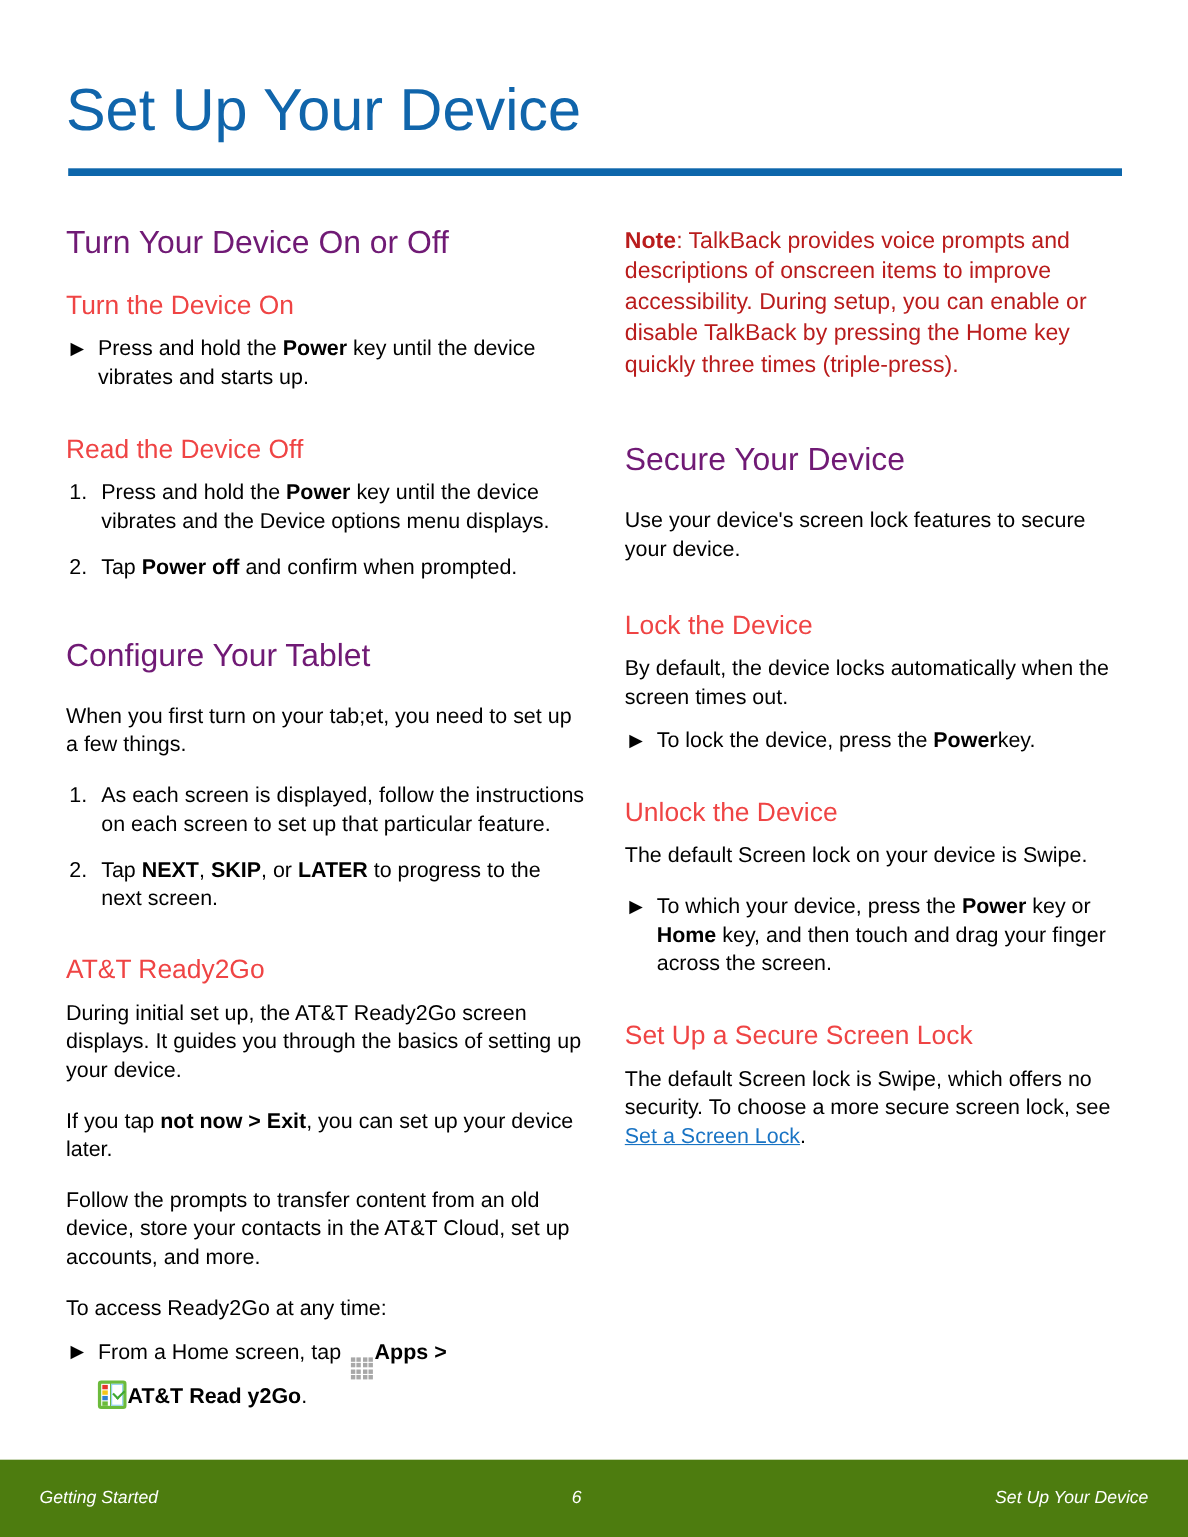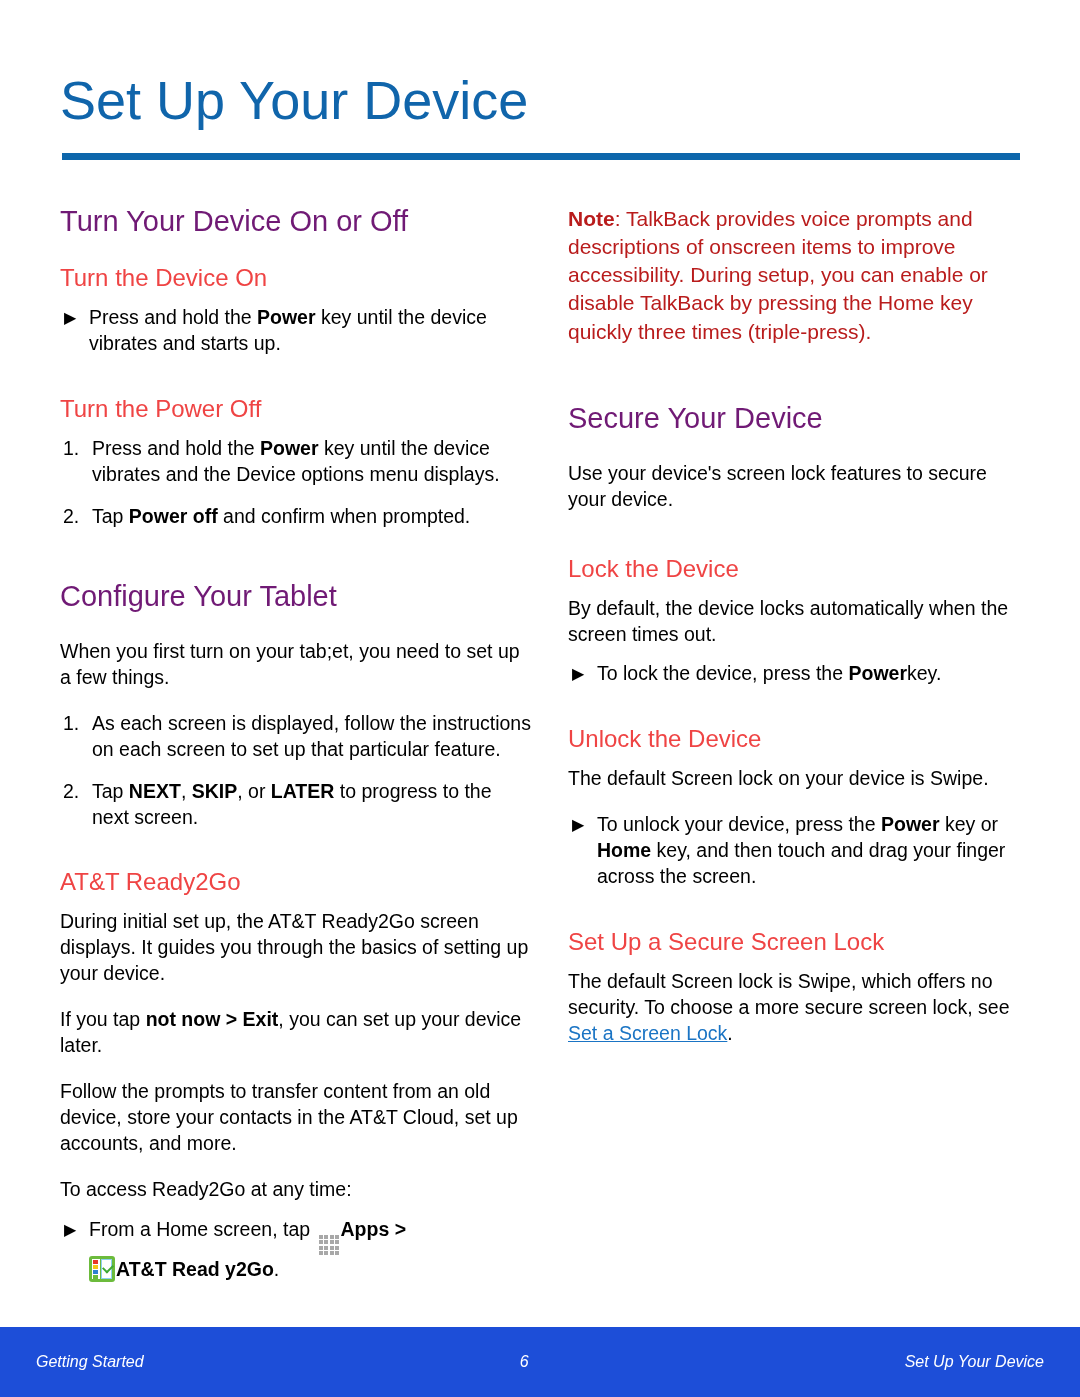--- a/index.html
+++ b/index.html
@@ -178,21 +178,21 @@
     transform: rotate(-45deg);
   }
 
   
   .footer {
     position: absolute;
     left: 0;
     top: 1327px;
     width: 1080px;
     height: 70px;
-    background: #1d4ed8;
+    background: #4d7c0f;
   }
   .footer-inner {
     position: absolute;
     left: 36px;
     right: 36px;
     top: 0;
     height: 70px;
     display: flex;
     align-items: center;
   }
@@ -224,21 +224,21 @@
 
     <h3 class="sub">Turn the Device On</h3>
 
     <div class="bullet-item">
       <span class="marker">▶</span>
       <span>Press and hold the </span><b>Power</b><span> key until the device vibrates and starts up.</span>
     </div>
 
     <div class="spacer-md"></div>
 
-    <h3 class="sub">Turn the Power Off</h3>
+    <h3 class="sub">Read the Device Off</h3>
 
     <div class="num-item">
       <span class="marker">1.</span>
       <span>Press and hold the </span><b>Power</b><span> key until the device vibrates and the Device options menu displays.</span>
     </div>
 
     <div class="num-item">
       <span class="marker">2.</span>
       <span>Tap </span><b>Power off</b><span> and confirm when prompted.</span>
     </div>
@@ -317,21 +317,21 @@
     </div>
 
     <div class="spacer-md"></div>
 
     <h3 class="sub">Unlock the Device</h3>
 
     <p class="body">The default Screen lock on your device is Swipe.</p>
 
     <div class="bullet-item">
       <span class="marker">▶</span>
-      <span>To unlock your device, press the </span><b>Power</b><span> key or </span><b>Home</b><span> key, and then touch and drag your finger across the screen.</span>
+      <span>To which your device, press the </span><b>Power</b><span> key or </span><b>Home</b><span> key, and then touch and drag your finger across the screen.</span>
     </div>
 
     <div class="spacer-md"></div>
 
     <h3 class="sub">Set Up a Secure Screen Lock</h3>
 
     <p class="body"><span>The default Screen lock is Swipe, which offers no security. To choose a more secure screen lock, see </span><a class="doclink" href="#">Set a Screen Lock</a><span>.</span></p>
 
   </div>
 

